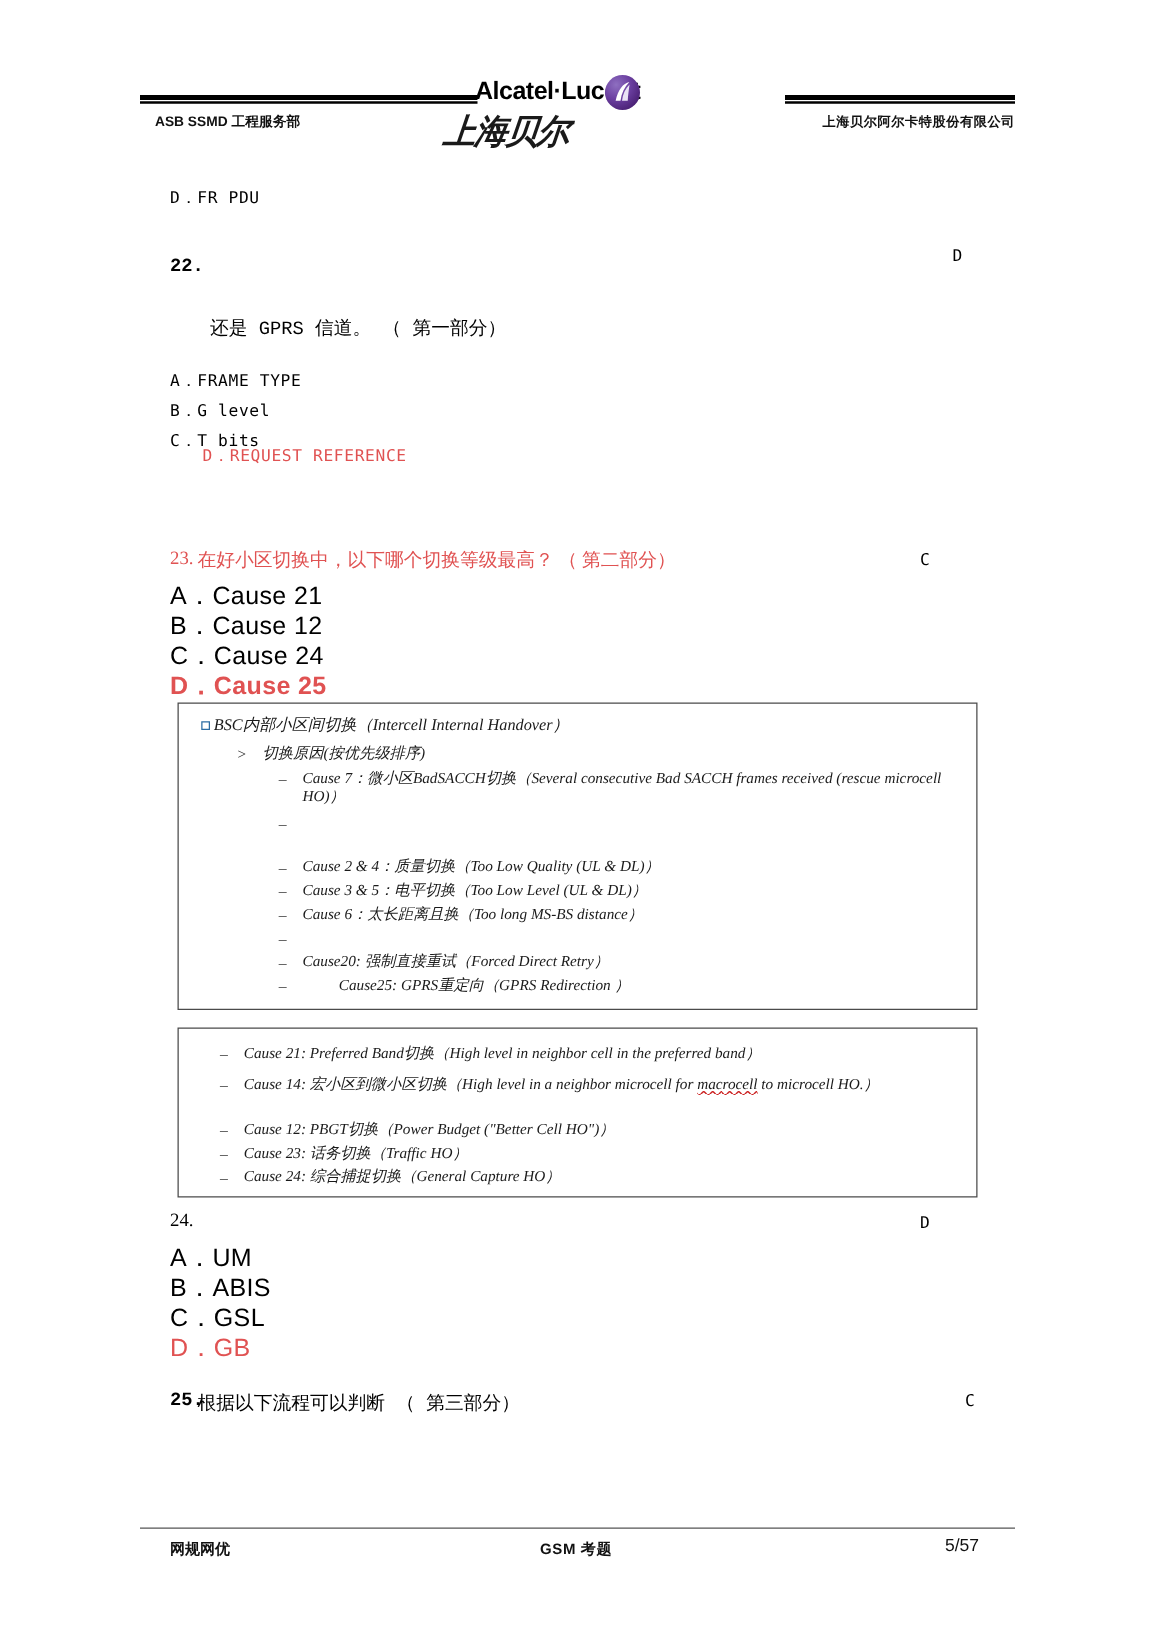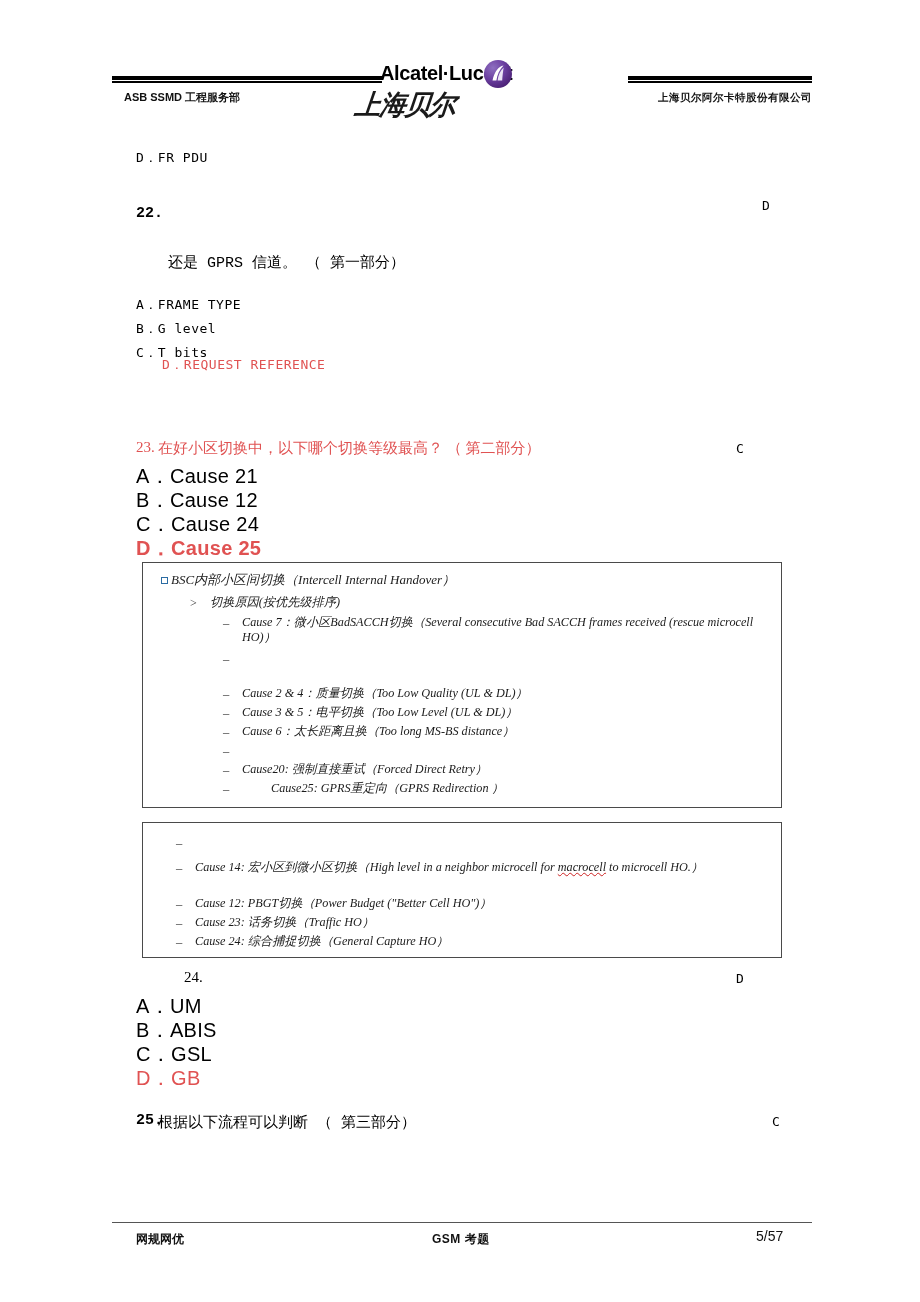--- a/index.html
+++ b/index.html
@@ -301,35 +301,36 @@
 
     <div class="dash-bullet" style="left:80px; top:200px;">–</div>
     <div class="sl-item" style="left:99px; top:199px;">Cause20: 强制直接重试（Forced Direct Retry）</div>
 
     <div class="dash-bullet" style="left:80px; top:219px;">–</div>
     <div class="sl-item" style="left:99px; top:218px;margin-left:29px;">Cause25: GPRS重定向（GPRS Redirection ）</div>
   </div>
 
   <div class="slidebox" style="left:142px; top:822px; width:640px; height:136px;">
     <div class="dash-bullet" style="left:33px; top:13px;">–</div>
+    <div class="sl-item" style="left:52px; top:12px;">Cause 21: Preferred Band切换（High level in neighbor cell in the preferred  band）</div>
 
     <div class="dash-bullet" style="left:33px; top:38px;">–</div>
     <div class="sl-item wrap" style="left:52px; top:37px; width:580px;">Cause 14: 宏小区到微小区切换（High level in a neighbor microcell for <span class="spell">macrocell</span> to microcell HO.）</div>
 
     <div class="dash-bullet" style="left:33px; top:74px;">–</div>
     <div class="sl-item" style="left:52px; top:73px;">Cause 12: PBGT切换（Power Budget ("Better Cell HO")）</div>
 
     <div class="dash-bullet" style="left:33px; top:93px;">–</div>
     <div class="sl-item" style="left:52px; top:92px;">Cause 23: 话务切换（Traffic HO）</div>
 
     <div class="dash-bullet" style="left:33px; top:112px;">–</div>
     <div class="sl-item" style="left:52px; top:111px;">Cause 24: 综合捕捉切换（General Capture HO）</div>
   </div>
 
-  <div class="line q-text-serif" style="left:136px; top:969px;margin-left:48px;">24.</div>
+  <div class="line q-text-serif" style="left:136px; top:969px;">24.</div>
   <div class="line ans" style="left:736px; top:971px;">D</div>
 
   <div class="line serif-opt" style="left:136px; top:993px;">A．UM</div>
   <div class="line serif-opt" style="left:136px; top:1017px;">B．ABIS</div>
   <div class="line serif-opt" style="left:136px; top:1041px;">C．GSL</div>
   <div class="line serif-opt red" style="left:136px; top:1065px;">D．GB</div>
 
   <div class="line q-text" style="left:136px; top:1112px; font-weight:700;">25.</div>
   <div class="line q-text" style="left:158px; top:1113px;">根据以下流程可以判断 （ 第三部分）</div>
   <div class="line ans" style="left:772px; top:1114px;">C</div>

